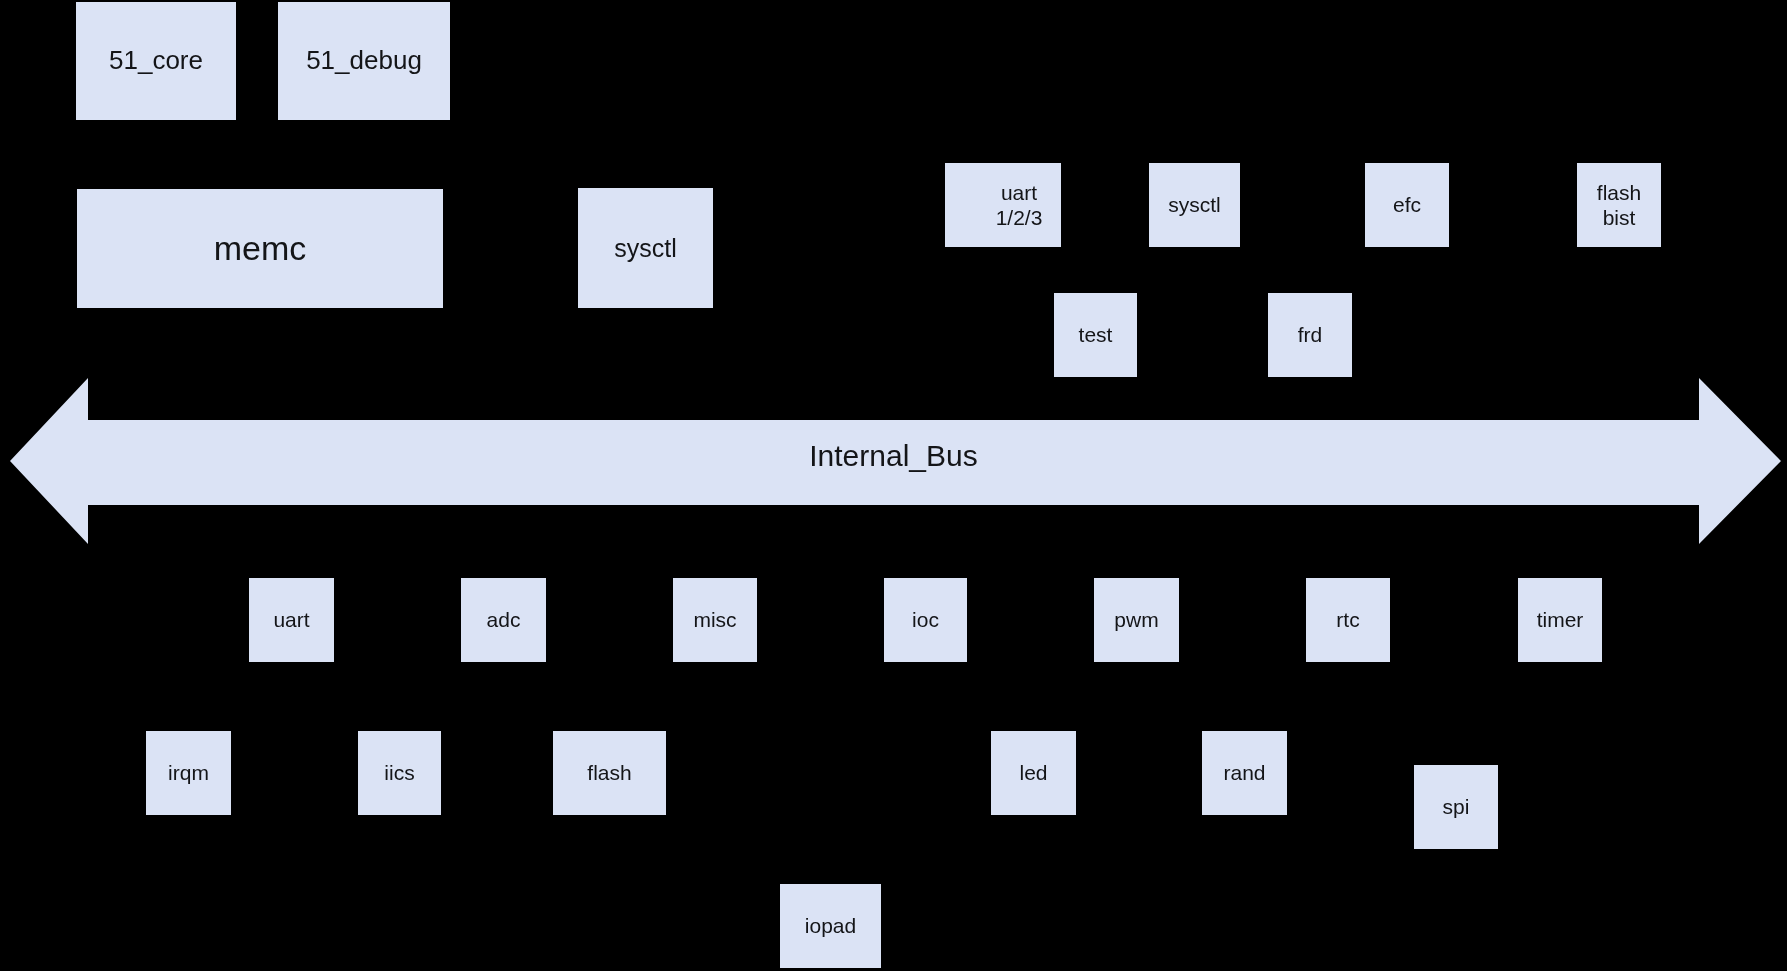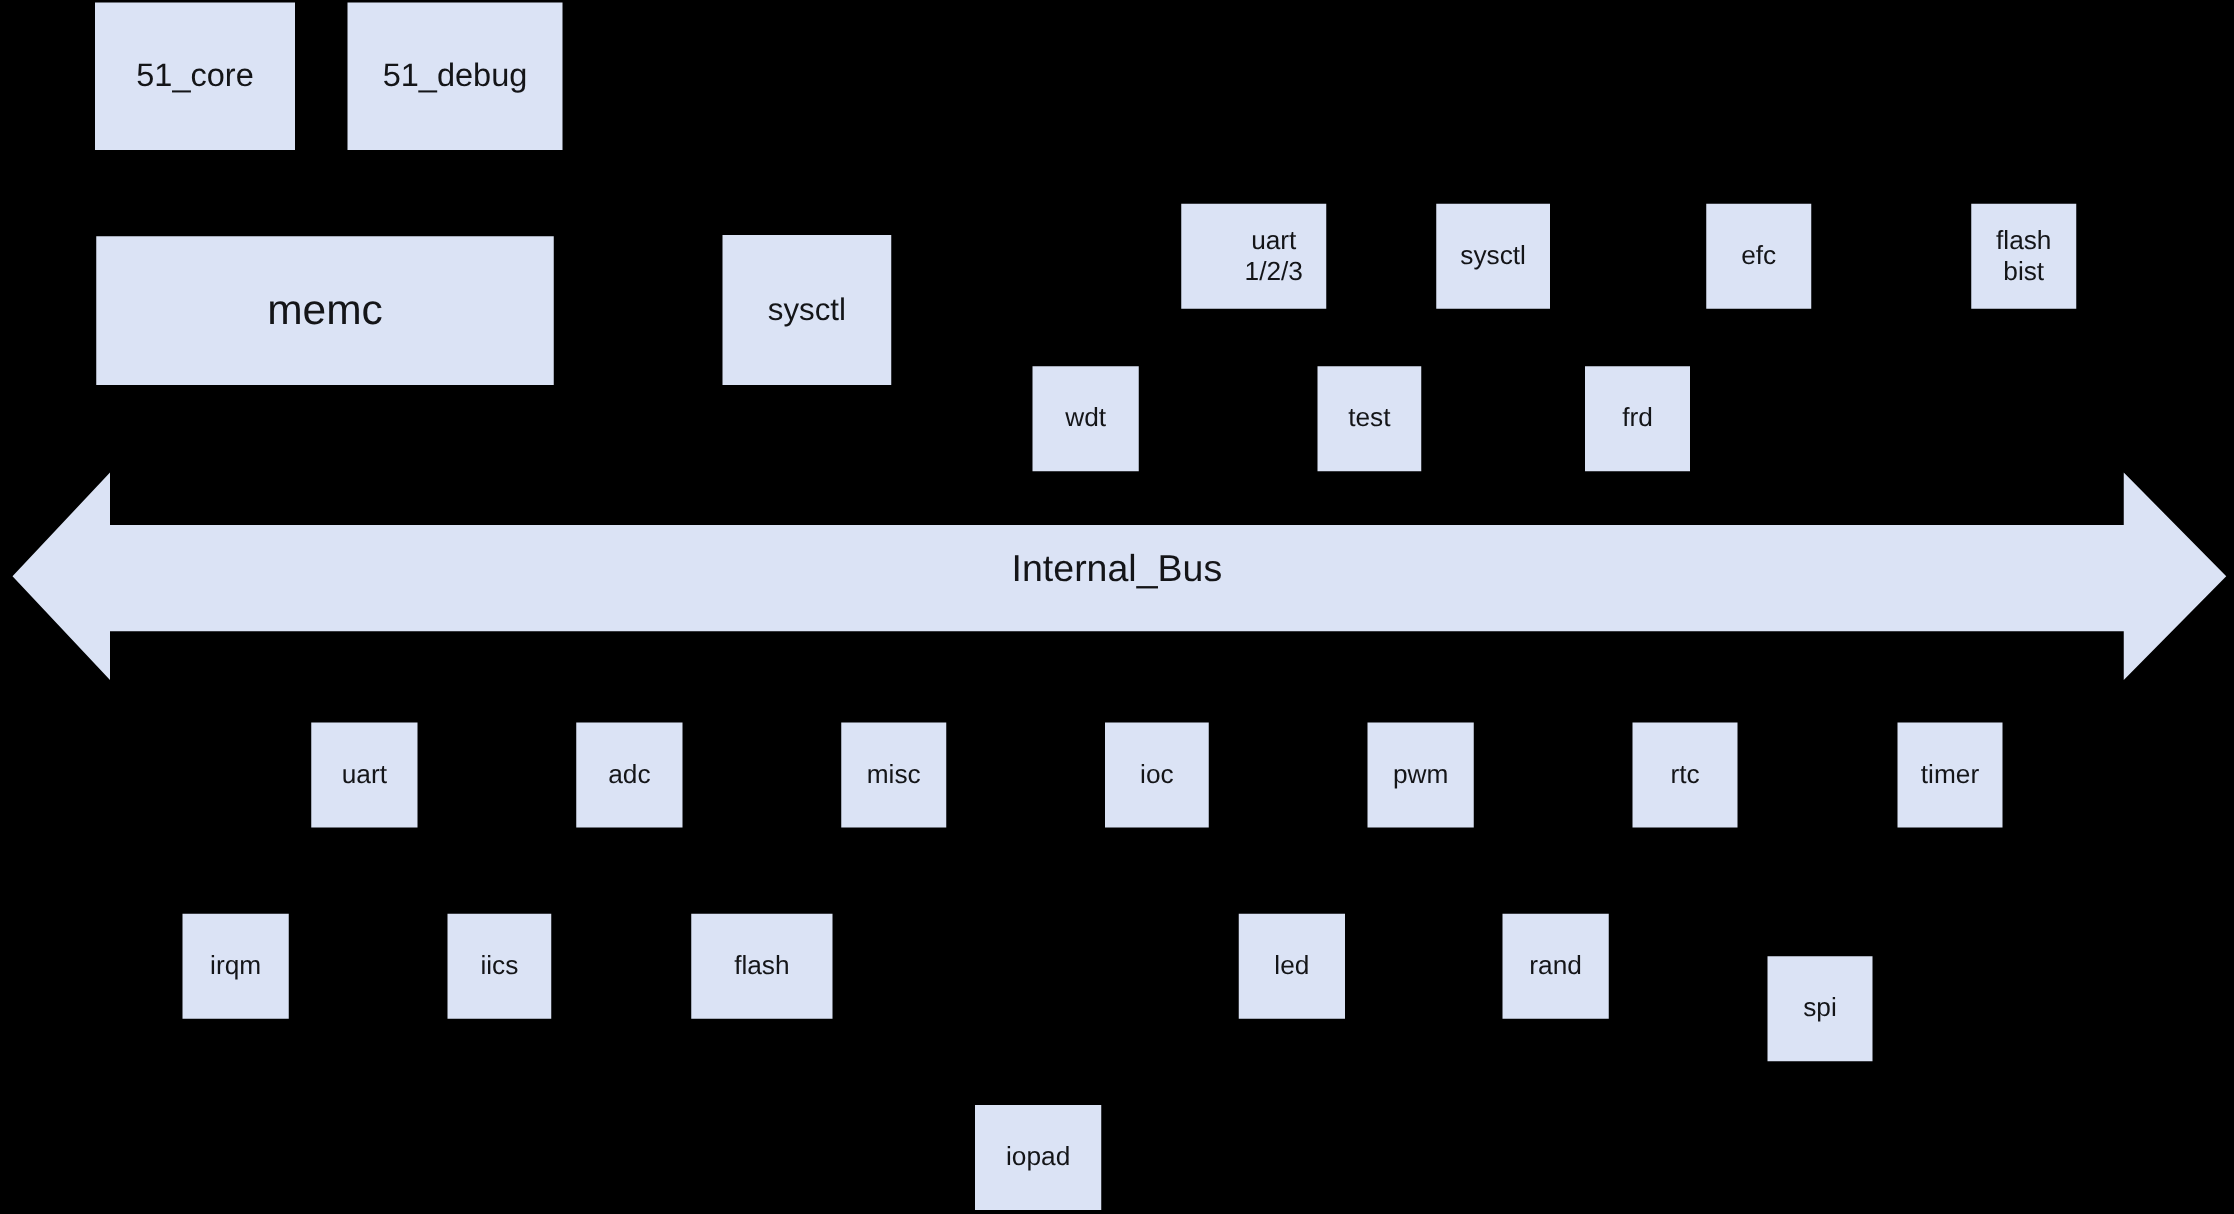--- a/index.html
+++ b/index.html
@@ -92,21 +92,20 @@
 
   <div class="block b-memc">memc</div>
   <div class="block b-rambist">sysctl</div>
   <div class="block b-uart">uart
 1/2/3</div>
   <div class="block b-sysctl">sysctl</div>
   <div class="block b-flashbist">flash
 bist</div>
   <div class="block b-efc">efc</div>
 
-  <div class="block b-wdt">wdt</div>
   <div class="block b-test">test</div>
   <div class="block b-frd">frd</div>
 
   <div class="block b-iicm">uart</div>
   <div class="block b-adc">adc</div>
   <div class="block b-misc">misc</div>
   <div class="block b-ioc">ioc</div>
   <div class="block b-pwm">pwm</div>
   <div class="block b-rtc">rtc</div>
   <div class="block b-timer">timer</div>

